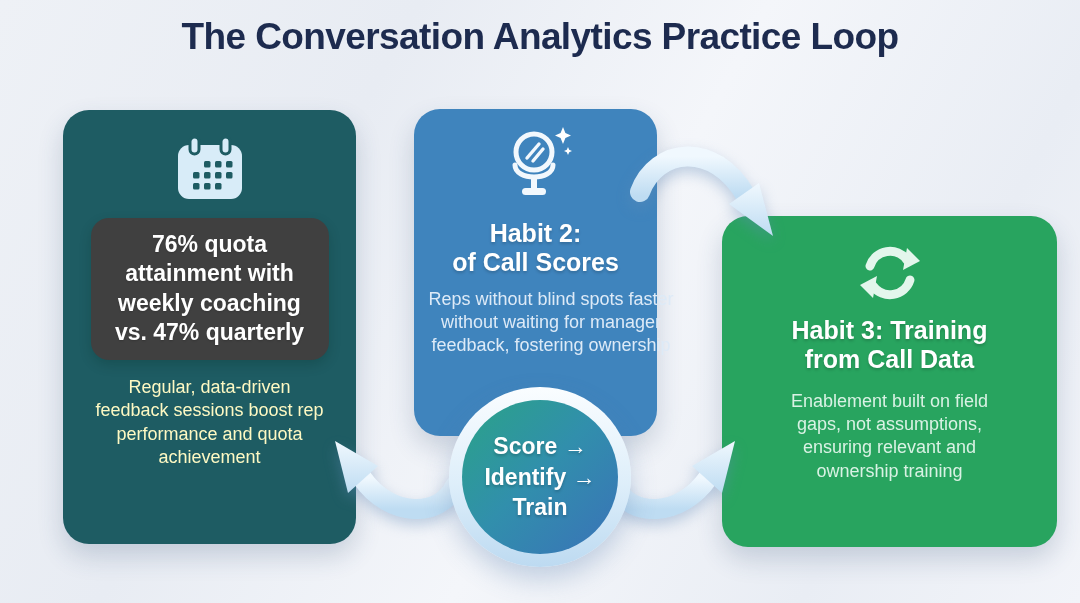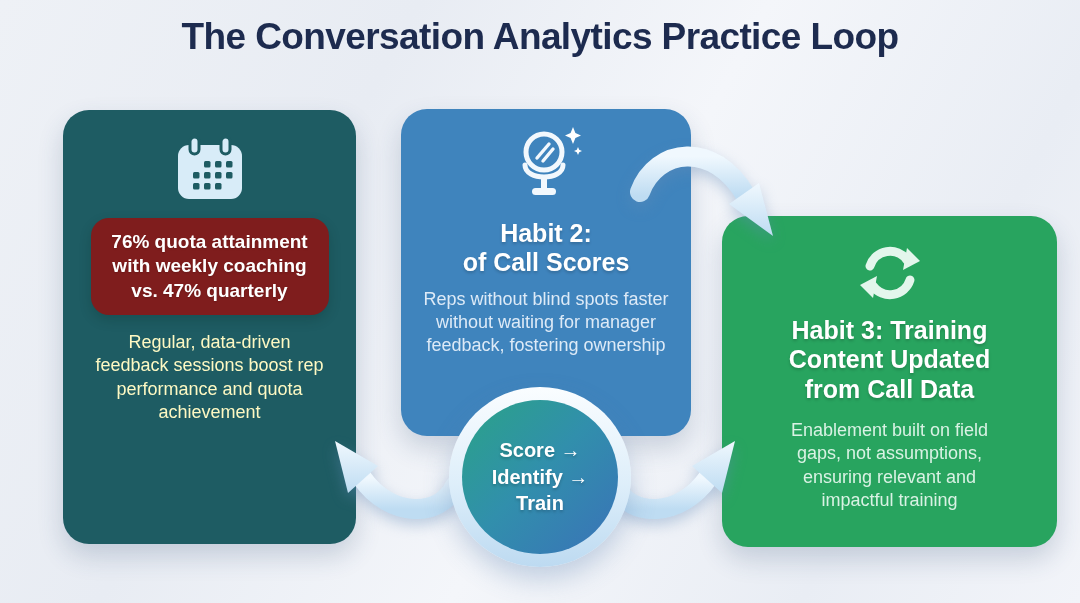--- a/index.html
+++ b/index.html
@@ -11,34 +11,34 @@
   .page-title {
     position:absolute; left:0; top:16px; width:100%;
     text-align:center; font-size:37px; font-weight:bold;
     letter-spacing:-0.6px; color:#1d2b4f;
   }
   .card {
     position:absolute; border-radius:26px; text-align:center; color:#fff;
     box-shadow:0 12px 26px rgba(40,70,110,0.20);
   }
   .card1 { left:63px;  top:110px; width:293px; height:434px; background:#1e5c63; }
-  .card2 { left:401px; top:109px; width:290px; height:327px; background:#3f84bd; }
+  .card2 { left:414px; top:109px; width:243px; height:327px; background:#3f84bd; }
   .card3 { left:722px; top:216px; width:335px; height:331px; background:#28a45f; }
   .icon-wrap { display:flex; justify-content:center; }
   .card1 .icon-wrap { margin-top:26px; }
   .card2 .icon-wrap { margin-top:16px; }
   .card3 .icon-wrap { margin-top:26px; }
   .card-title {
     margin-top:12px; font-size:25px; font-weight:bold; line-height:1.17;
     color:#ffffff; text-shadow:0 2px 3px rgba(0,0,0,0.18);
   }
   .stat-badge {
     box-sizing:border-box; width:238px; margin:16px auto 16px; padding:12px 10px;
-    background:#7f1d1d; border-radius:18px;
-    font-size:19px; font-weight:bold; line-height:1.28; color:#fff;
+    background:#404040; border-radius:18px;
+    font-size:23px; font-weight:bold; line-height:1.28; color:#fff;
     text-shadow:0 1px 2px rgba(0,0,0,0.18);
     box-shadow:0 5px 12px rgba(0,40,30,0.22);
   }
   .card-body { margin:15px auto 0; font-size:18px; line-height:1.3; }
   .card1 .card-body { width:238px; color:#fef9c3; }
   .card2 .card-body { width:274px; color:#ddeaf7; margin-top:10px; }
   .card3 .card-body { width:230px; color:#d9f2e4; }
   .arrow-svg { position:absolute; z-index:3; filter:drop-shadow(0 6px 7px rgba(100,140,185,0.38)); }
   .arrow-top   { left:628px; top:138px; }
   .arrow-left  { left:320px; top:416px; }
@@ -49,21 +49,21 @@
     background:linear-gradient(180deg,#fafdff 0%,#ddeefa 55%,#bddaf1 100%);
     box-shadow:0 12px 26px rgba(80,120,170,0.30);
   }
   .loop-circle {
     position:absolute; left:13px; top:13px; right:13px; bottom:13px;
     border-radius:50%;
     background:linear-gradient(135deg,#2aa387 0%,#318fac 48%,#3a72b8 100%);
     display:flex; flex-direction:column; justify-content:center; align-items:center;
   }
   .loop-line {
-    font-size:20px; font-weight:bold; color:#fff; line-height:1.33;
+    font-size:23px; font-weight:bold; color:#fff; line-height:1.33;
     text-shadow:0 2px 3px rgba(0,0,0,0.2);
   }
 </style>
 </head>
 <body>
 
 <div class="canvas">
 
   <div class="page-title">The Conversation Analytics Practice Loop</div>
 
@@ -117,24 +117,23 @@
     <div class="icon-wrap">
       <svg width="66" height="62" viewBox="0 0 66 62">
         <path d="M13 24 A 21 21 0 0 1 50 18" fill="none" stroke="#e3f6ec" stroke-width="9" stroke-linecap="round"></path>
         <polygon points="50,6 63,19 46,28" fill="#e3f6ec"></polygon>
         <path d="M53 38 A 21 21 0 0 1 16 44" fill="none" stroke="#e3f6ec" stroke-width="9" stroke-linecap="round"></path>
         <polygon points="16,56 3,43 20,34" fill="#e3f6ec"></polygon>
       </svg>
     </div>
     <div class="card-title">
       <div>Habit 3: Training</div>
-      <div>Content Updated</div>
       <div>from Call Data</div>
     </div>
-    <div class="card-body">Enablement built on field gaps, not assumptions, ensuring relevant and impactful training</div>
+    <div class="card-body">Enablement built on field gaps, not assumptions, ensuring relevant and ownership training</div>
   </div>
 
   <svg class="arrow-svg arrow-top" width="168" height="118" viewBox="0 0 168 118">
     <defs>
       <linearGradient id="agTop" x1="0" y1="0" x2="0" y2="1">
         <stop offset="0" stop-color="#f0f8fe"></stop>
           <stop offset="1" stop-color="#bedcf2"></stop>
       </linearGradient>
     </defs>
     <path d="M12 54 C 28 10, 86 2, 118 58" fill="none" stroke="url(#agTop)" stroke-width="20" stroke-linecap="round"></path>

